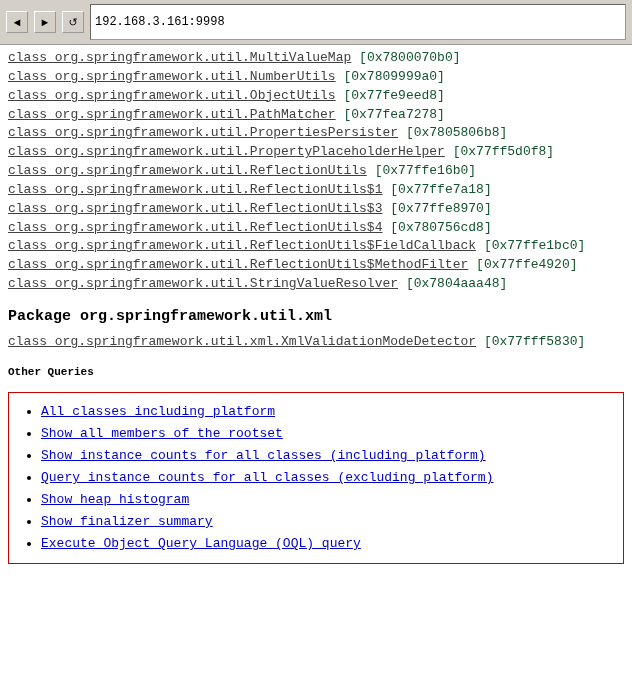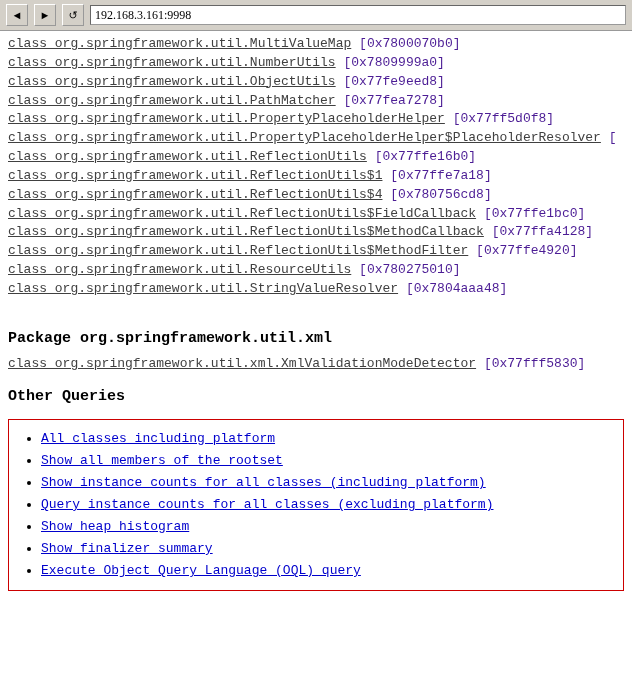--- a/index.html
+++ b/index.html
@@ -29,28 +29,28 @@
       border-top-color: #fff;
       border-left-color: #fff;
       cursor: pointer;
       display: flex;
       align-items: center;
       justify-content: center;
       font-size: 11px;
     }
     .address-bar {
       flex: 1;
-      height: 20px;
+      height: 36px;
       border: 1px solid #999;
       border-top-color: #666;
       border-left-color: #666;
       background: #fff;
       padding: 0 4px;
       font-size: 12px;
-      font-family: Liberation Serif, serif;
+      font-family: Liberation Mono, monospace;
     }
 
     
     .content {
       padding: 4px 8px 8px 8px;
       overflow-y: auto;
     }
 
     
     a {
@@ -64,32 +64,32 @@
       line-height: 1.45;
       white-space: nowrap;
     }
 
     .class-link {
       color: #404040;
       text-decoration: underline;
     }
 
     .addr {
-      color: #4c1d95;
+      color: #14532d;
     }
 
     .section-heading {
       font-size: 15px;
       font-weight: bold;
-      margin: 31px 0 8px 0;
+      margin: 14px 0 8px 0;
       font-family: 'Courier New', Courier, monospace;
     }
 
     .other-queries-heading {
-      font-size: 15px;
+      font-size: 11px;
       font-weight: bold;
       margin: 14px 0 6px 0;
       font-family: 'Courier New', Courier, monospace;
     }
 
     .queries-box {
       border: 1px solid #cc0000;
       padding: 8px 12px;
       margin-top: 14px;
     }
@@ -126,56 +126,52 @@
     </span>
     <span class="class-entry">
       <a class="class-link">class org.springframework.util.ObjectUtils</a>
       <span class="addr"> [0x77fe9eed8]</span>
     </span>
     <span class="class-entry">
       <a class="class-link">class org.springframework.util.PathMatcher</a>
       <span class="addr"> [0x77fea7278]</span>
     </span>
     <span class="class-entry">
+      <a class="class-link">class org.springframework.util.PropertiesPersister</a>
+      <span class="addr"> [0x7805806b8]</span>
+    </span>
+    <span class="class-entry">
       <a class="class-link">class org.springframework.util.PropertyPlaceholderHelper</a>
       <span class="addr"> [0x77ff5d0f8]</span>
     </span>
     <span class="class-entry">
-      <a class="class-link">class org.springframework.util.PropertyPlaceholderHelper$PlaceholderResolver</a>
-      <span class="addr"> [</span>
-    </span>
-    <span class="class-entry">
       <a class="class-link">class org.springframework.util.ReflectionUtils</a>
       <span class="addr"> [0x77ffe16b0]</span>
     </span>
     <span class="class-entry">
       <a class="class-link">class org.springframework.util.ReflectionUtils$1</a>
       <span class="addr"> [0x77ffe7a18]</span>
     </span>
     <span class="class-entry">
+      <a class="class-link">class org.springframework.util.ReflectionUtils$3</a>
+      <span class="addr"> [0x77ffe8970]</span>
+    </span>
+    <span class="class-entry">
       <a class="class-link">class org.springframework.util.ReflectionUtils$4</a>
       <span class="addr"> [0x780756cd8]</span>
     </span>
     <span class="class-entry">
       <a class="class-link">class org.springframework.util.ReflectionUtils$FieldCallback</a>
       <span class="addr"> [0x77ffe1bc0]</span>
     </span>
     <span class="class-entry">
-      <a class="class-link">class org.springframework.util.ReflectionUtils$MethodCallback</a>
-      <span class="addr"> [0x77ffa4128]</span>
-    </span>
-    <span class="class-entry">
       <a class="class-link">class org.springframework.util.ReflectionUtils$MethodFilter</a>
       <span class="addr"> [0x77ffe4920]</span>
     </span>
     <span class="class-entry">
-      <a class="class-link">class org.springframework.util.ResourceUtils</a>
-      <span class="addr"> [0x780275010]</span>
-    </span>
-    <span class="class-entry">
       <a class="class-link">class org.springframework.util.StringValueResolver</a>
       <span class="addr"> [0x7804aaa48]</span>
     </span>
   </div>
 
   <div class="section-heading">Package org.springframework.util.xml</div>
 
   <div>
     <span class="class-entry">
       <a class="class-link">class org.springframework.util.xml.XmlValidationModeDetector</a>

